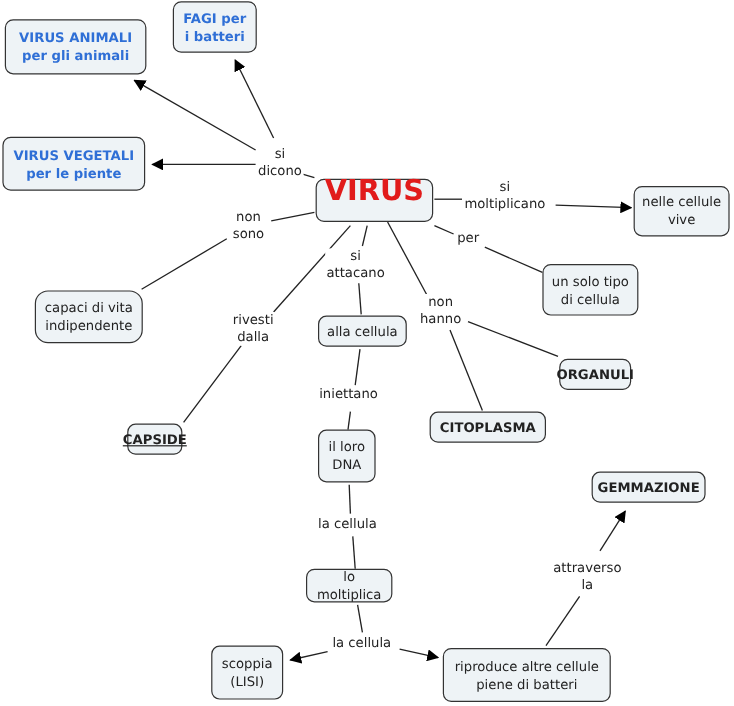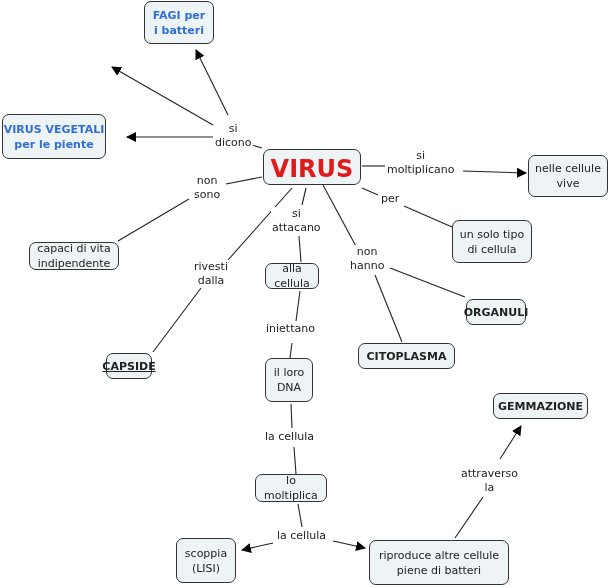--- a/index.html
+++ b/index.html
@@ -1,20 +1,20 @@
 <!DOCTYPE html>
 <html><head>
 <meta charset="utf-8">
 <style>
   html, body { margin:0; padding:0; background:#ffffff; }
   #canvas { position:relative; width:612px; height:588px; overflow:hidden; background:#ffffff; font-family:"DejaVu Sans", sans-serif; }
   svg#links { position:absolute; left:0; top:0; width:612px; height:588px; }
   .node { position:absolute; box-sizing:border-box; background:#eef3f6; border:1.2px solid #333; border-radius:7px;
           text-align:center; font-family:"DejaVu Sans", sans-serif; font-size:11px; line-height:15px; color:#222;
-          display:flex; align-items:center; justify-content:center; padding:2px 4px; }
+          display:flex; align-items:center; justify-content:center; padding:12px 4px; }
   .node.blue { color:#2f6fd6; font-weight:bold; }
   .node.bold { font-weight:bold; }
   .node.main { color:#e11b1b; font-weight:bold; font-size:24px; line-height:26px; border-width:1.5px; }
   .lbl { position:absolute; background:#ffffff; font-family:"DejaVu Sans", sans-serif; font-size:11px; line-height:14px; color:#222; text-align:center; white-space:pre; padding:0 1px; }
 </style>
 </head>
 <body>
 
 <div id="canvas">
   <svg id="links">
@@ -57,44 +57,48 @@
 
       <line x1="298" y1="504" x2="302" y2="527"></line>
       <line x1="273" y1="543" x2="242" y2="550" marker-end="url(#arr)"></line>
       <line x1="333" y1="541" x2="365" y2="548" marker-end="url(#arr)"></line>
 
       <line x1="455" y1="538" x2="483" y2="497"></line>
       <line x1="500" y1="459" x2="521" y2="426" marker-end="url(#arr)"></line>
     </g>
   </svg>
 
+  <div class="node blue" style="left:4px;top:16px;width:118px;height:46px;">
+      <span style="white-space:pre">VIRUS ANIMALI
+per gli animali</span>
+    </div>
   <div class="node blue" style="left:144px;top:1px;width:70px;height:43px;">
       <span style="white-space:pre">FAGI per
 i batteri</span>
     </div>
-  <div class="node blue" style="left:2px;top:114px;width:104px;height:45px;">
+  <div class="node blue" style="left:2px;top:114px;width:119px;height:45px;">
       <span style="white-space:pre">VIRUS VEGETALI
 per le piente</span>
     </div>
   <div class="node main" style="left:263px;top:149px;width:98px;height:36px;align-items:flex-end;">
       <span>VIRUS</span>
     </div>
   <div class="node" style="left:528px;top:155px;width:80px;height:42px;">
       <span style="white-space:pre">nelle cellule
 vive</span>
     </div>
-  <div class="node" style="left:29px;top:242px;width:90px;height:28px;">
+  <div class="node" style="left:29px;top:242px;width:90px;height:44px;border-radius:11px;">
       <span style="white-space:pre">capaci di vita
 indipendente</span>
     </div>
   <div class="node" style="left:452px;top:220px;width:80px;height:43px;">
       <span style="white-space:pre">un solo tipo
 di cellula</span>
     </div>
-  <div class="node" style="left:265px;top:263px;width:54px;height:26px;">
+  <div class="node" style="left:265px;top:263px;width:74px;height:26px;">
       <span>alla cellula</span>
     </div>
   <div class="node bold" style="left:466px;top:299px;width:60px;height:26px;">
       <span>ORGANULI</span>
     </div>
   <div class="node bold" style="left:106px;top:353px;width:46px;height:26px;text-decoration:underline;">
       <span>CAPSIDE</span>
     </div>
   <div class="node bold" style="left:358px;top:343px;width:97px;height:26px;">
       <span>CITOPLASMA</span>

